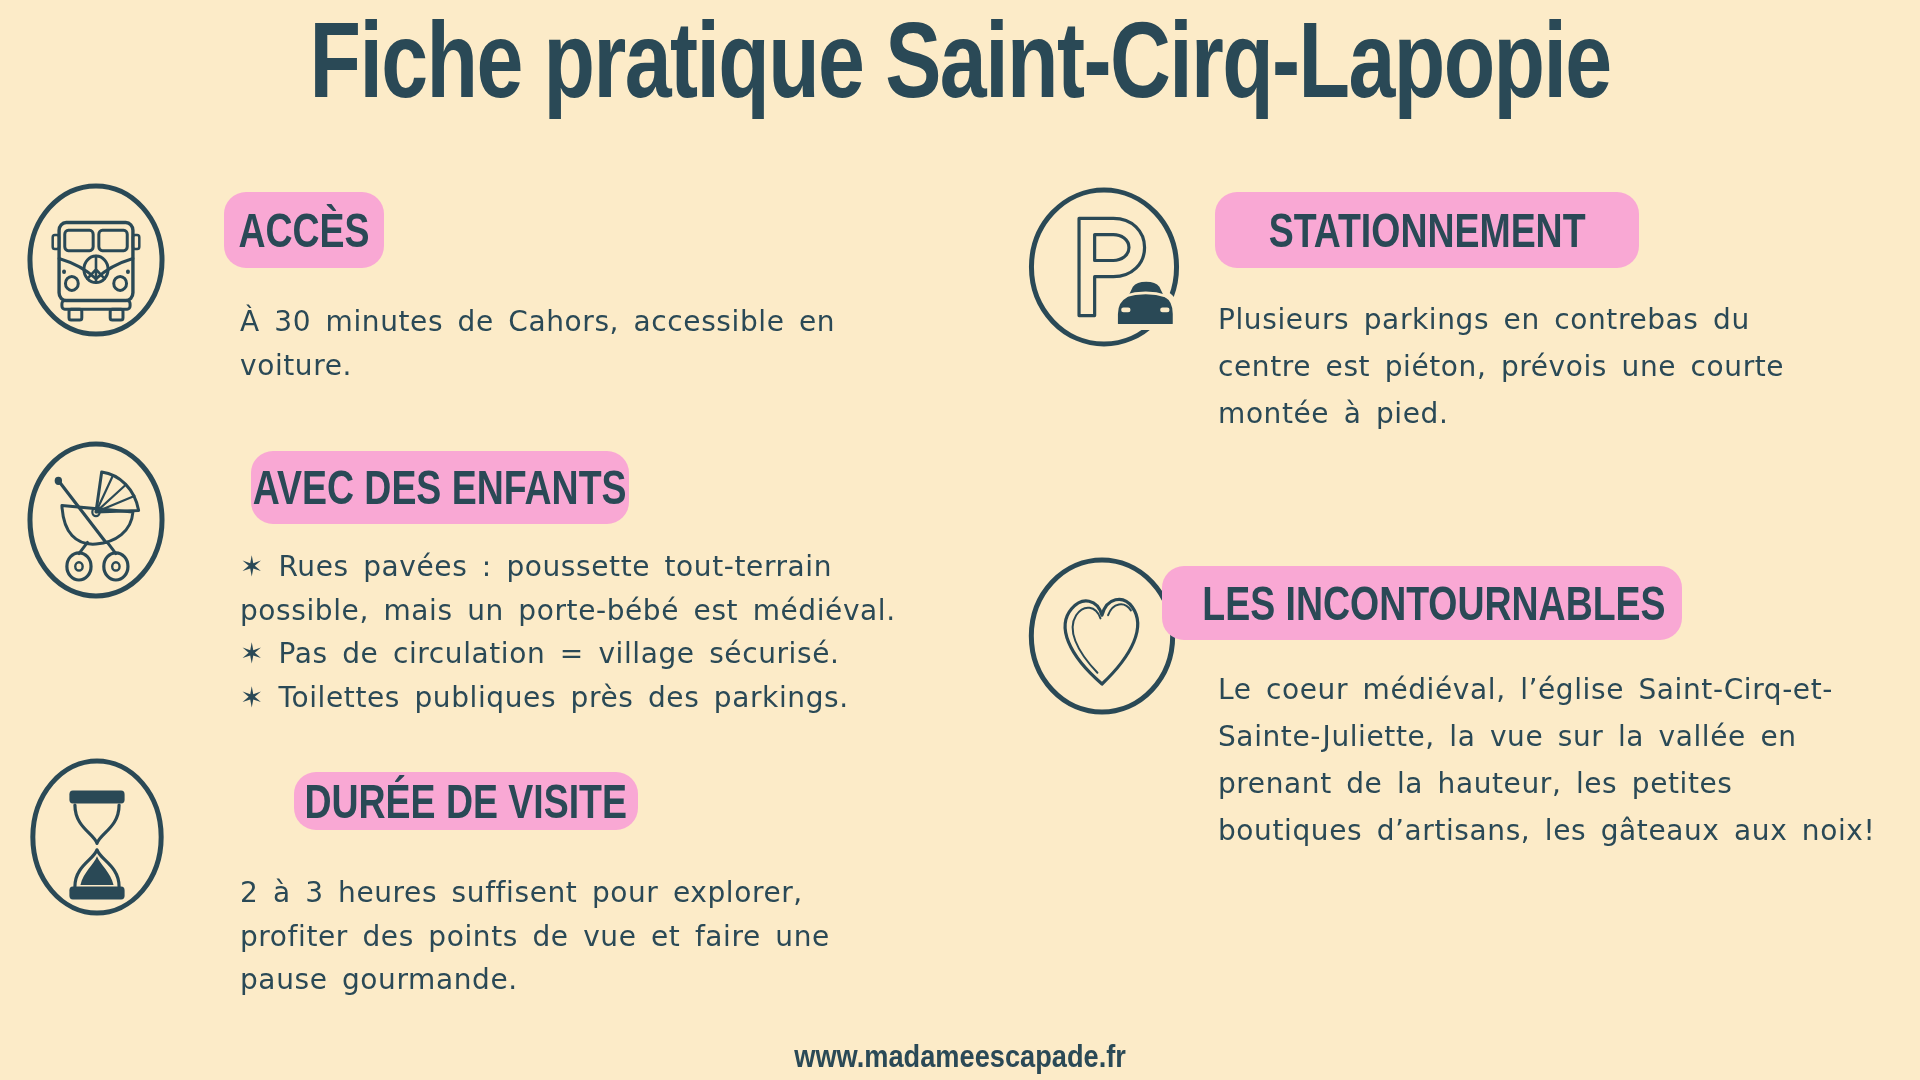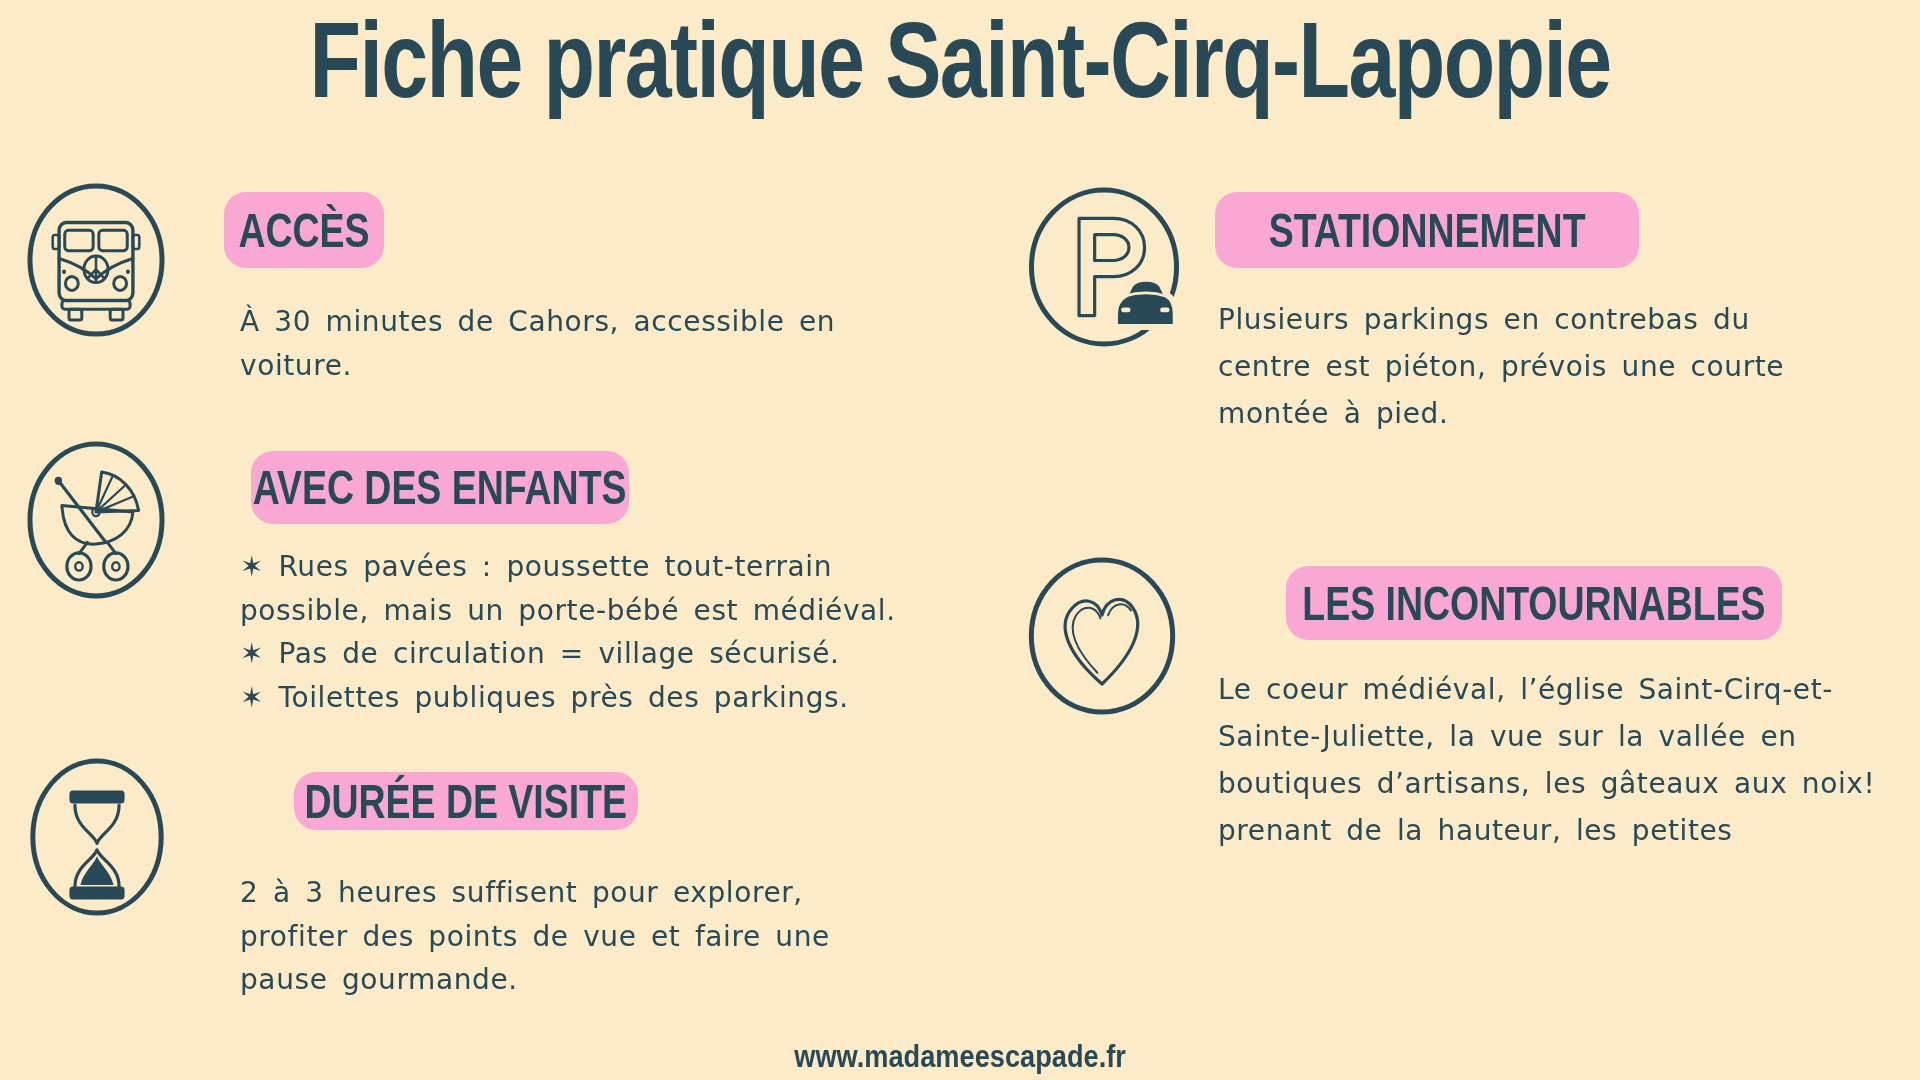--- a/index.html
+++ b/index.html
@@ -43,21 +43,21 @@
   .icon-enfants{left:25px;top:440px;width:142px;height:160px;}
   .chip-enfants{left:251px;top:451px;width:378px;height:73px;}
   .body-enfants{left:240px;top:545px;}
   .icon-duree{left:28px;top:757px;width:138px;height:160px;}
   .chip-duree{left:250px;top:772px;width:344px;height:58px;margin-left:44px;}
   .body-duree{left:240px;top:871px;}
   .icon-stationnement{left:1026px;top:186px;width:156px;height:162px;}
   .chip-stationnement{left:1215px;top:192px;width:424px;height:76px;}
   .body-stationnement{left:1218px;top:296px;}
   .icon-incontournables{left:1026px;top:556px;width:152px;height:160px;}
-  .chip-incontournables{left:1286px;top:566px;width:496px;height:74px;}
+  .chip-incontournables{left:1162px;top:566px;width:496px;height:74px;padding-left:24px;}
   .body-incontournables{left:1218px;top:666px;}
   svg *{stroke-linecap:round;stroke-linejoin:round;}
 </style>
 </head>
 <body>
 
 <div class="title">
   <span class="condensed">Fiche pratique Saint-Cirq-Lapopie</span>
 </div>
 
@@ -161,19 +161,19 @@
     <path d="M47,73 C33,59 27,46 33,37 C38,30 46,31 49,39" stroke-width="2" vector-effect="non-scaling-stroke"></path>
     <path d="M54,37 C57,29 65,28 69,34" stroke-width="2" vector-effect="non-scaling-stroke"></path>
   </svg>
 </div>
 <div class="chip chip-incontournables">
   <span class="condensed">LES INCONTOURNABLES</span>
 </div>
 <div class="body body-right body-incontournables">
   <div class="bline">Le coeur médiéval, l’église Saint-Cirq-et-</div>
   <div class="bline">Sainte-Juliette, la vue sur la vallée en</div>
+  <div class="bline">prenant de la hauteur, les petites</div>
   <div class="bline">boutiques d’artisans, les gâteaux aux noix!</div>
-  <div class="bline">prenant de la hauteur, les petites</div>
 </div>
 
 <div class="footer">
   <span class="condensed">www.madameescapade.fr</span>
 </div>
 
 </body></html>

